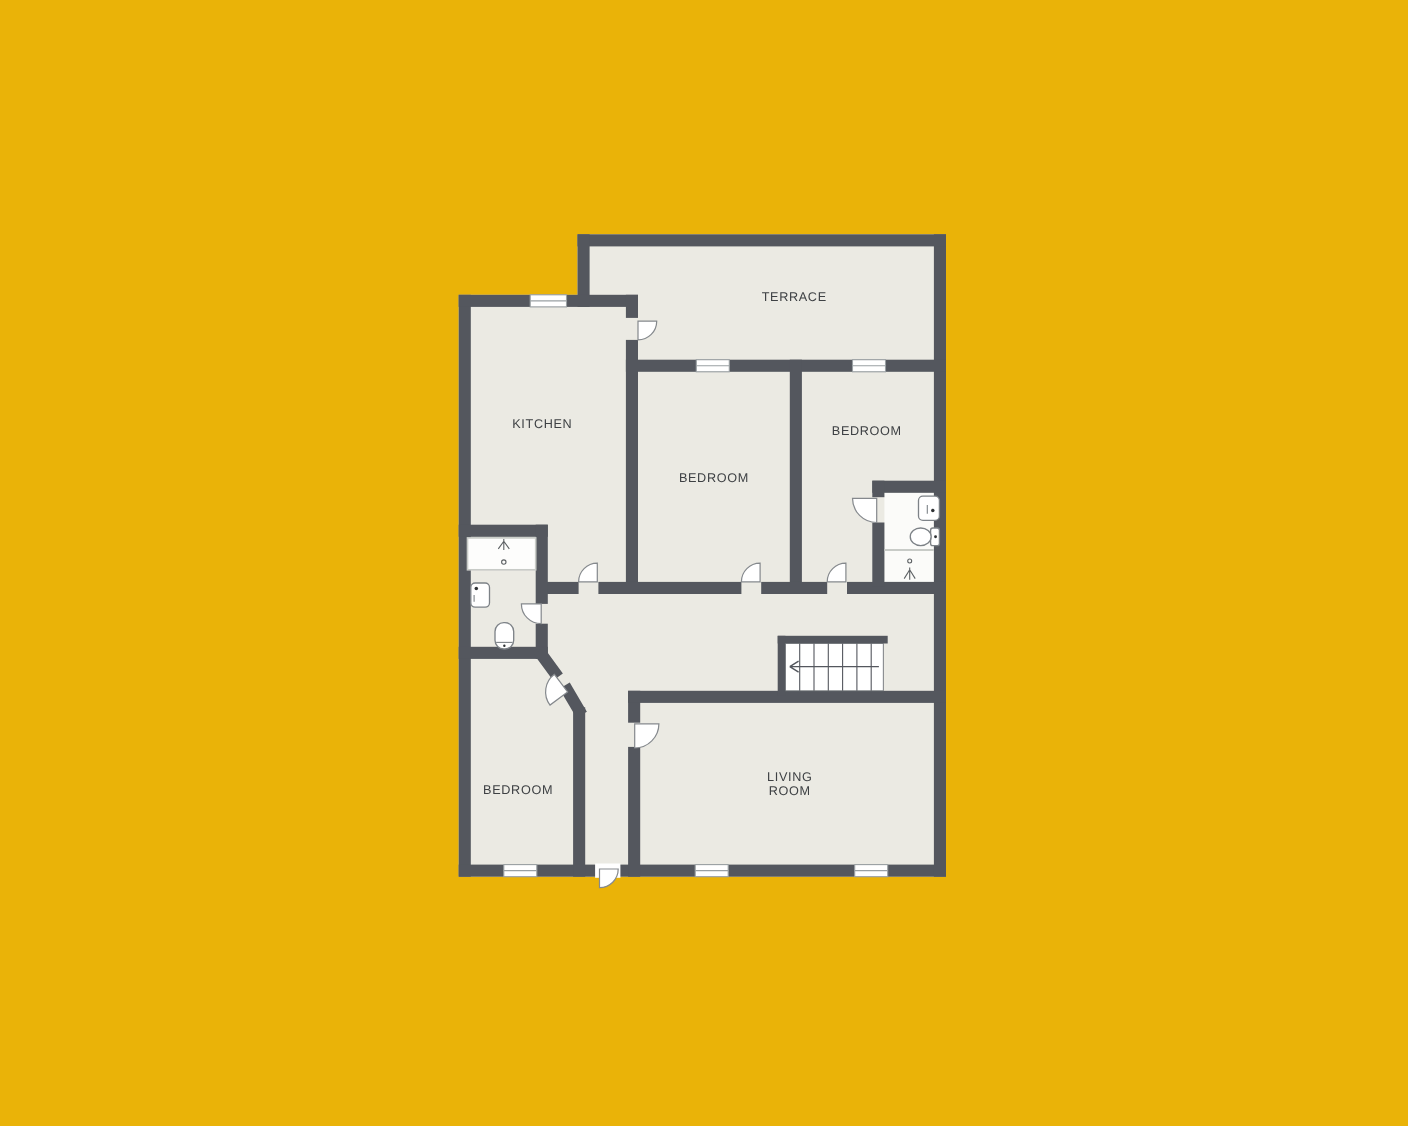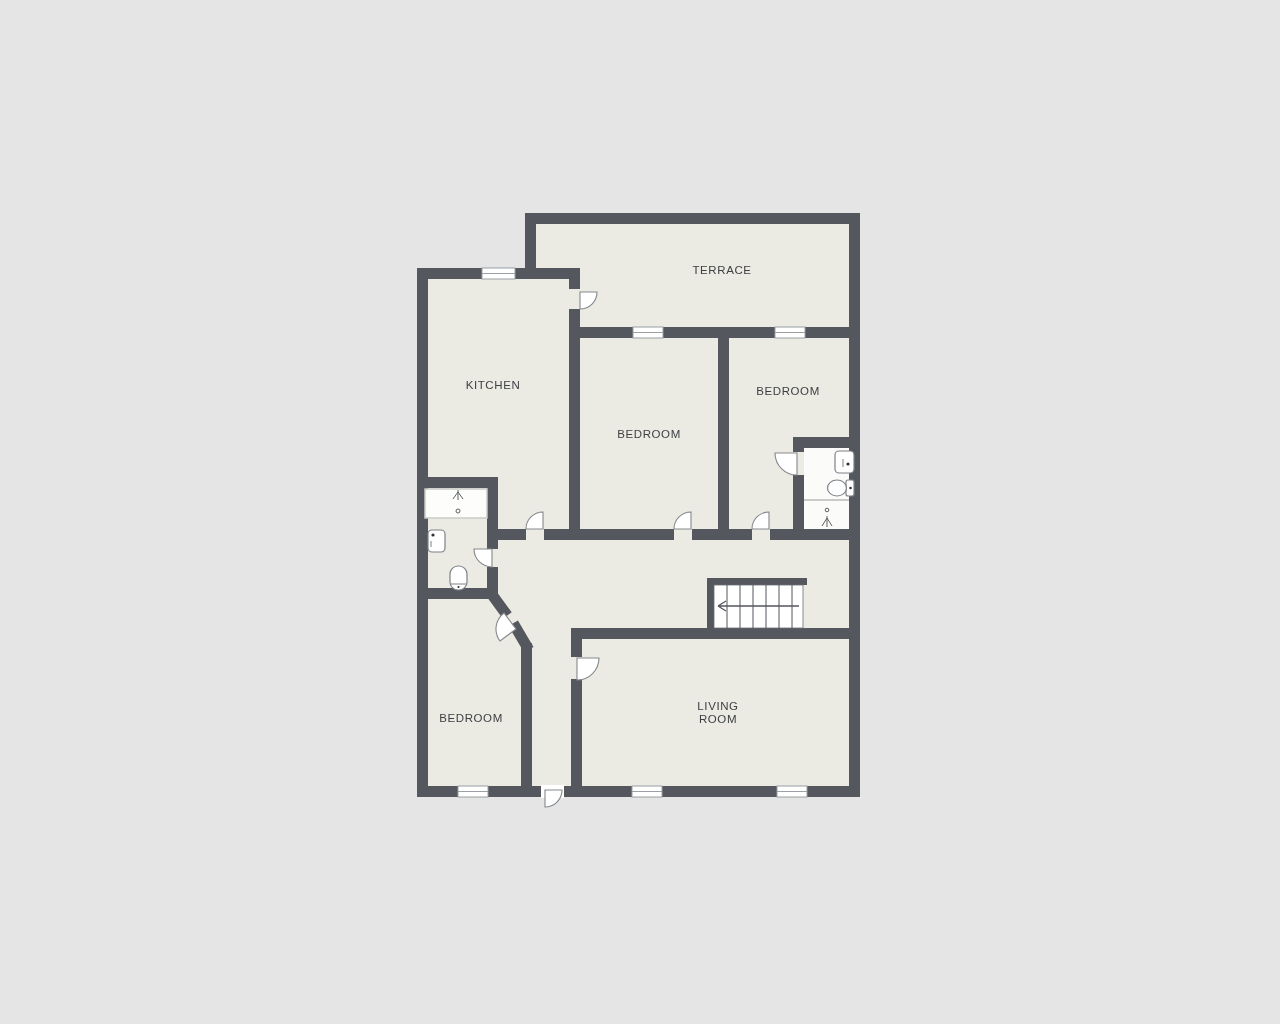--- a/index.html
+++ b/index.html
@@ -8,21 +8,21 @@
     background: #ffffff;
     width: 1280px;
     height: 1024px;
     overflow: hidden;
     font-family: "Liberation Sans", sans-serif;
   }
   #canvas {
     position: relative;
     width: 1280px;
     height: 1024px;
-    background: #e5e5e5;
+    background: #eab308;
   }
   svg { display: block; }
   .wall { fill: #54575e; }
   .wall-line { stroke: #54575e; stroke-width: 11; stroke-linecap: square; }
   .floor { fill: #ebeae3; }
   .bath-floor { fill: #fbfbf9; }
   .window { fill: #ffffff; stroke: #9aa0a3; stroke-width: 1; }
   .window-mid { stroke: #9aa0a3; stroke-width: 1; }
   .door { fill: #ffffff; stroke: #85898d; stroke-width: 1.1; }
   .fixture { fill: #ffffff; stroke: #7d8287; stroke-width: 1.2; }

